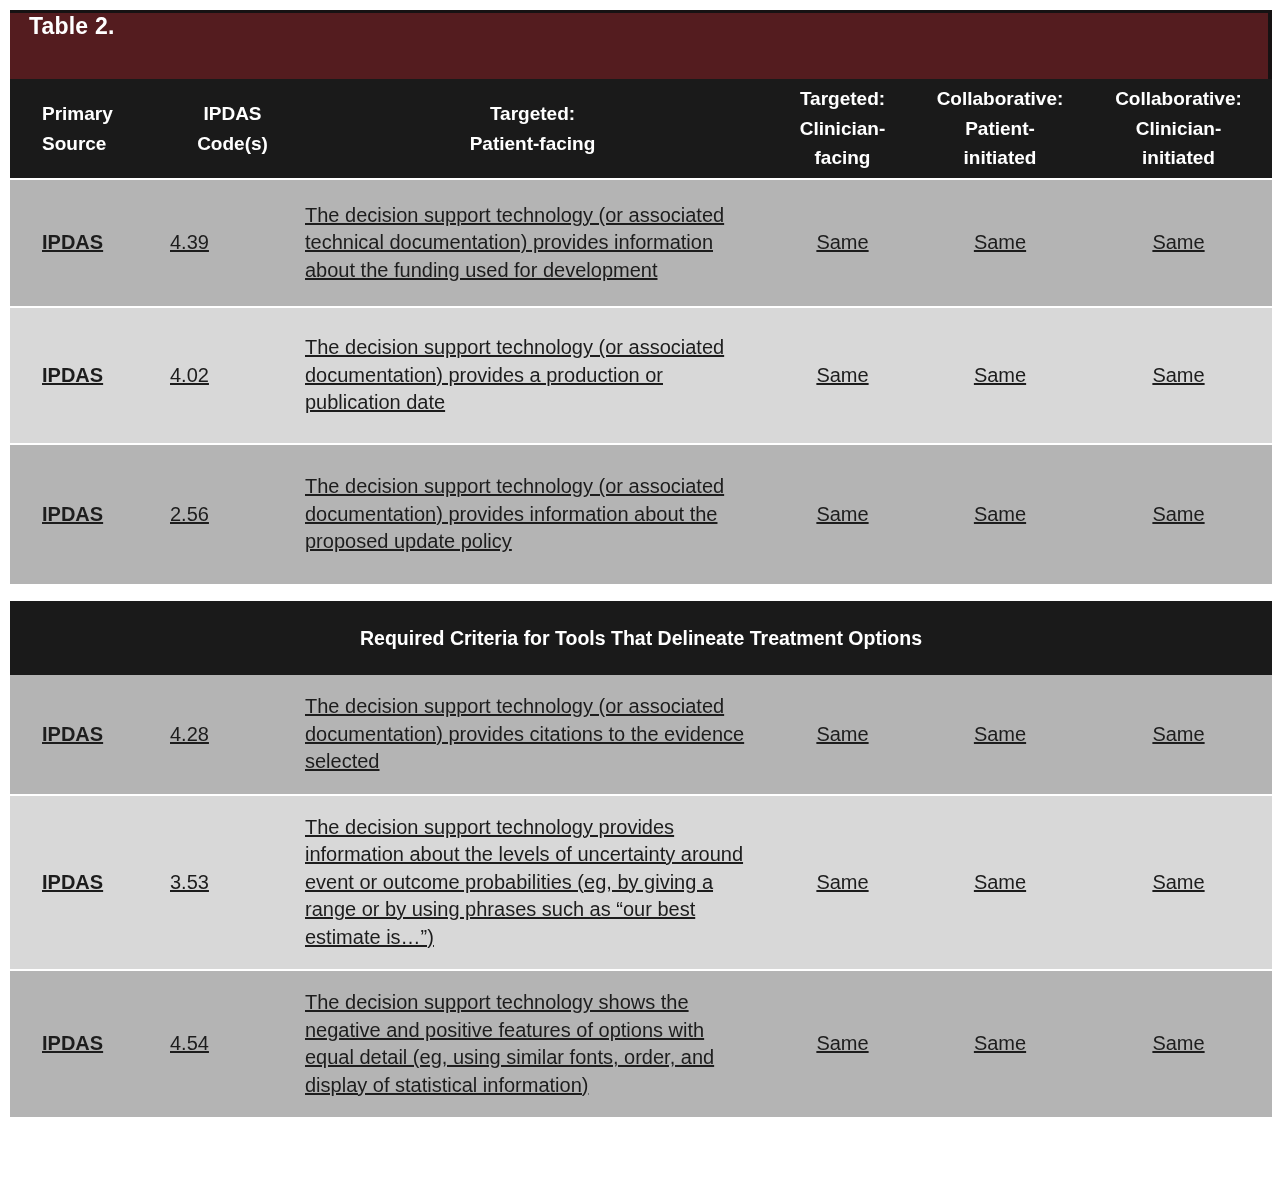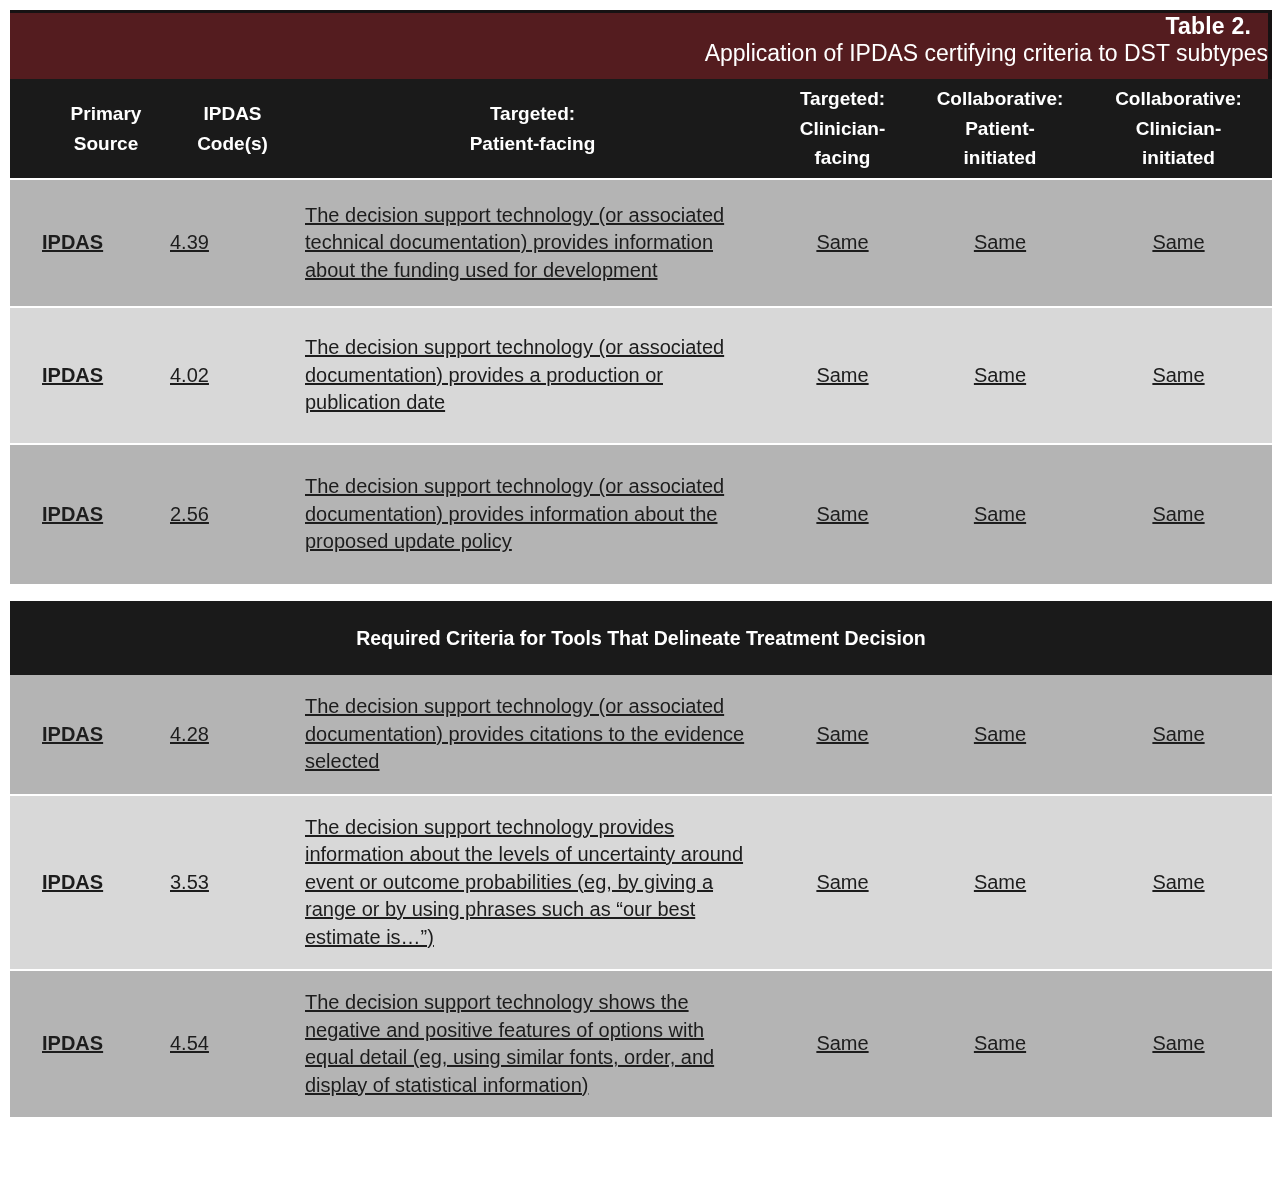--- a/index.html
+++ b/index.html
@@ -11,25 +11,24 @@
   }
   .page { width: 1262px; margin: 10px 6px 0 10px; }
 
   
   .titlebar {
     background: var(--maroon, #541c1f);
     border-top: 3px solid var(--edge-black, #161213);
     border-right: 4px solid var(--edge-black, #161213);
     height: 69px;
     display: flex;
-    align-items: flex-end;
-    padding-left: 32px;
+    align-items: flex-start;
+    padding-left: 19px;
     color: #ffffff;
     font-size: 23px;
-    flex-direction: column;
   }
   .title-label { font-weight: bold; margin-right: 17px; letter-spacing: 0.2px; }
 
   
   table {
     border-collapse: collapse;
     width: 1262px;
     table-layout: fixed;
   }
   col.c1 { width: 160px; }
@@ -45,21 +44,21 @@
     color: #ffffff;
     font-size: 19px;
     font-weight: bold;
     height: 100px;
     vertical-align: middle;
     text-align: center;
     line-height: 1.55;
     white-space: pre-line;
     padding: 0;
   }
-  thead th.left { text-align: center; padding-left: 32px; }
+  thead th.left { text-align: left; padding-left: 32px; }
 
   tbody tr { border-bottom: 2px solid #ffffff; }
   tbody tr:last-child { border-bottom: none; }
   tbody td {
     font-size: 20px;
     vertical-align: middle;
     line-height: 27.5px;
     color: #1d1d1d;
     padding: 0;
     text-decoration: underline;
@@ -100,21 +99,20 @@
   }
   .footnote .bold { font-weight: bold; }
 </style>
 </head>
 <body>
 
 <div class="page">
 
   <div class="titlebar">
     <span class="title-label">Table 2.</span>
-    <span class="title-text">Application of IPDAS certifying criteria to DST subtypes</span>
   </div>
 
   <table>
     <colgroup>
       <col class="c1">
         <col class="c2">
         <col class="c3">
         <col class="c4">
         <col class="c5">
         <col class="c6">
@@ -159,21 +157,21 @@
         <td class="source">IPDAS</td>
         <td class="code">2.56</td>
         <td class="criterion">The decision support technology (or associated documentation) provides information about the proposed update policy</td>
         <td class="same">Same</td>
         <td class="same">Same</td>
         <td class="same">Same</td>
       </tr>
     </tbody>
   </table>
 
-  <div class="section-header">Required Criteria for Tools That Delineate Treatment Decision</div>
+  <div class="section-header">Required Criteria for Tools That Delineate Treatment Options</div>
 
   <table>
     <colgroup>
       <col class="c1">
         <col class="c2">
         <col class="c3">
         <col class="c4">
         <col class="c5">
         <col class="c6">
     </colgroup>

